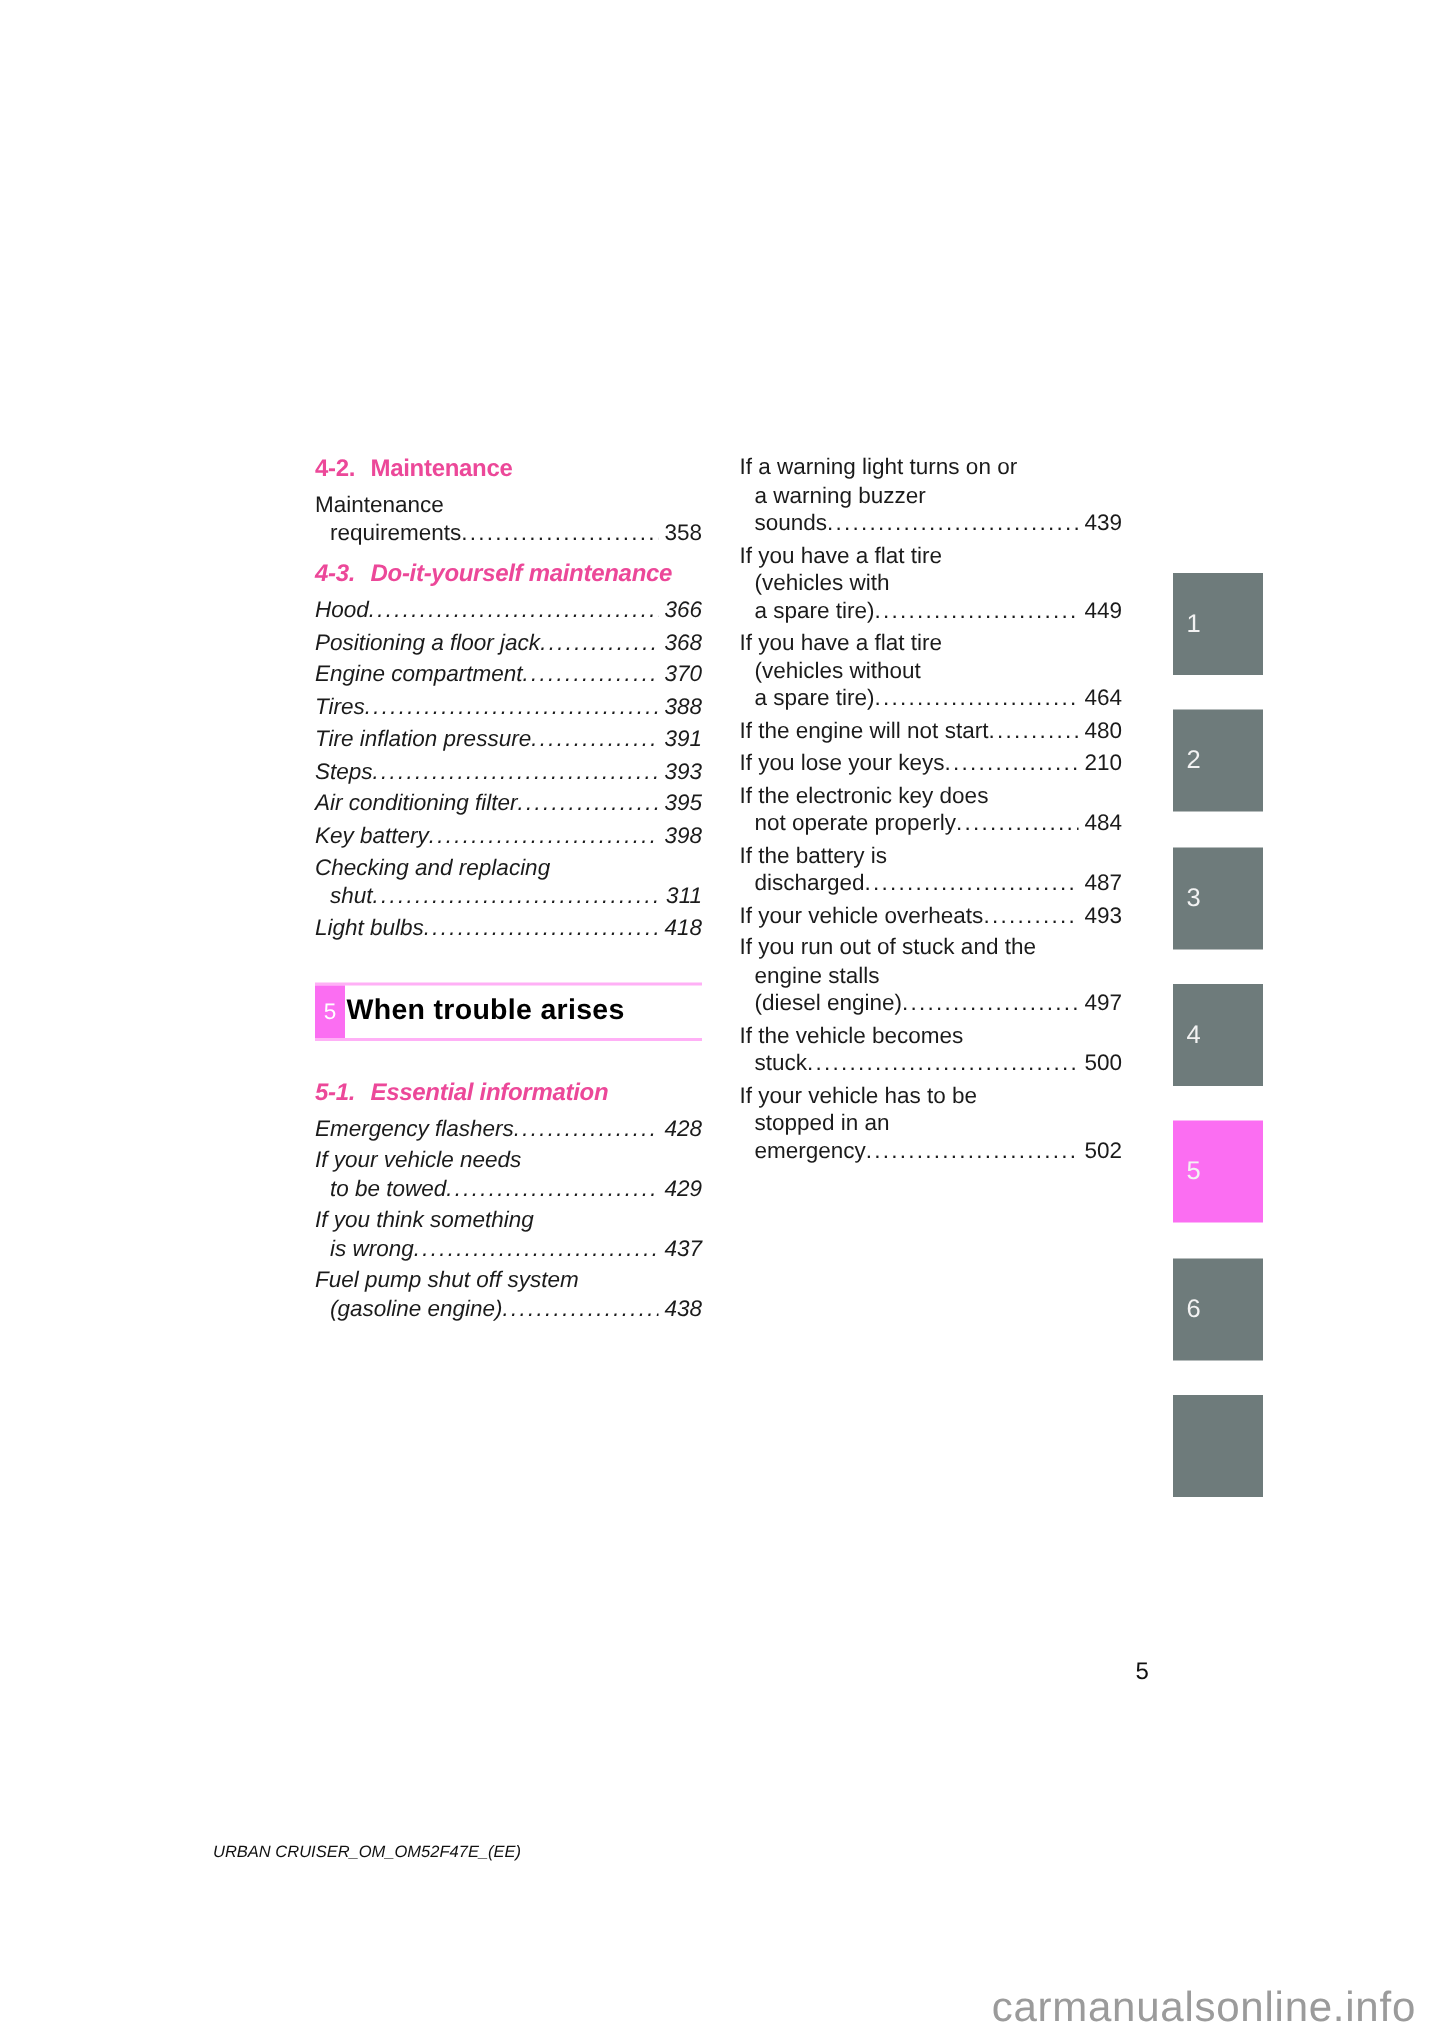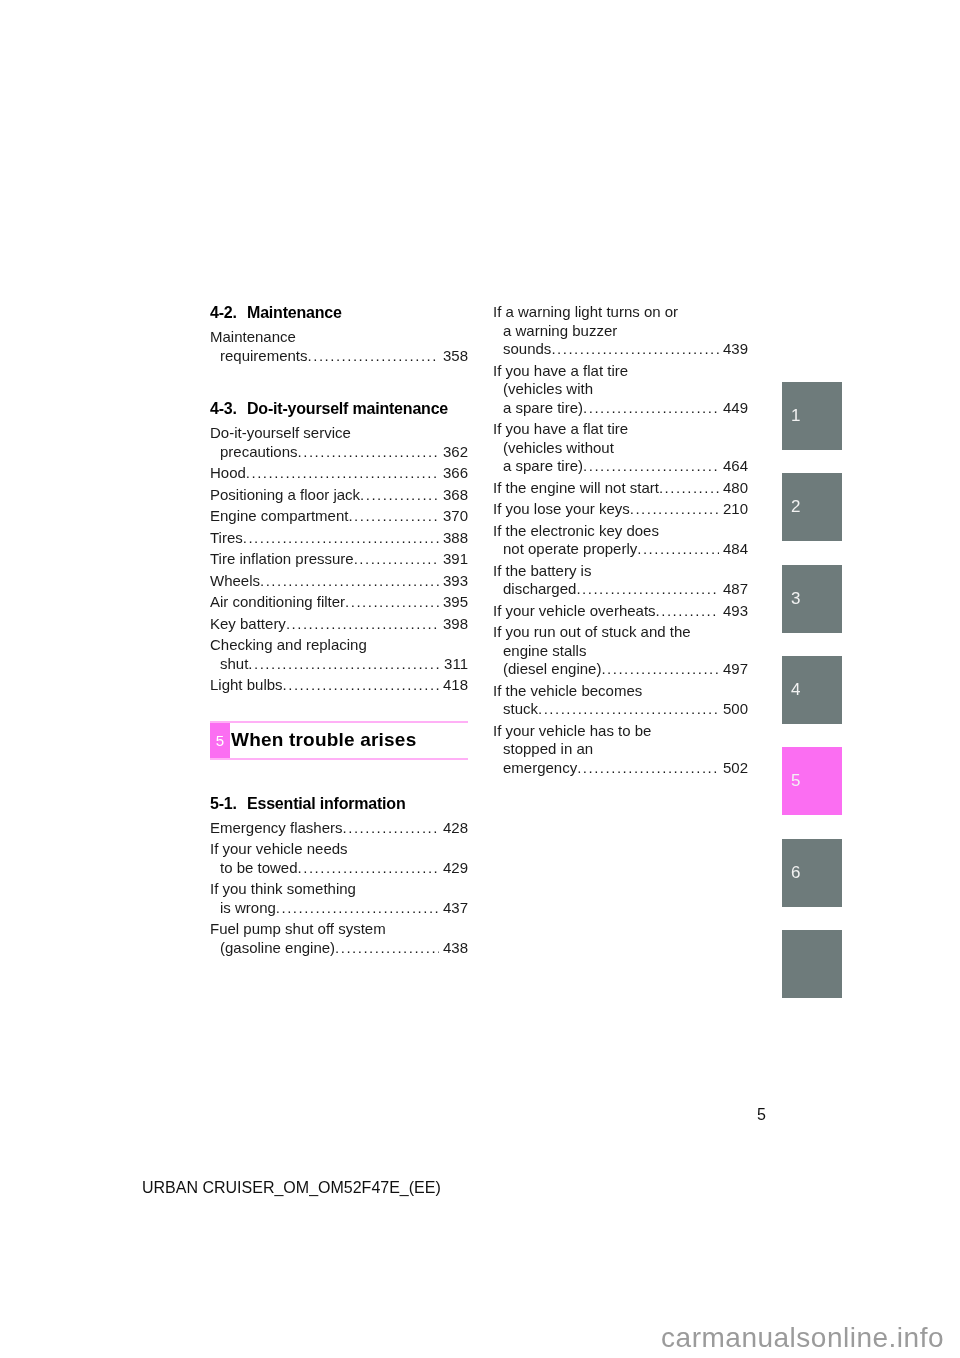--- a/index.html
+++ b/index.html
@@ -4,37 +4,37 @@
 <style>
   html,body{margin:0;padding:0;}
   body{
     width:960px;height:1358px;position:relative;background:#ffffff;
     font-family:"Liberation Sans", sans-serif;color:#1b1b1b;overflow:hidden;
   }
   .col{position:absolute;top:303px;}
   .col-left{left:210px;width:258px;}
   .col-right{left:493px;width:280px;}
   .col-right .toc-item{padding-right:25px;}
-  .sec-head{display:flex;font-weight:700;font-size:16px;line-height:20px;margin:0 0 5px 0;color:#000000;white-space:nowrap;letter-spacing:-0.2px;}
+  .sec-head{display:flex;font-weight:700;font-size:16px;line-height:20px;margin:0 0 5px 0;color:#ec4899;white-space:nowrap;letter-spacing:-0.2px;}
   .sec-num{flex:none;width:37px;}
   .col-right .sec-num{width:38px;}
-  .section:not(:first-child){margin-top:34px;}
+  .section:not(:first-child){margin-top:8px;font-style:italic;}
   .banner{margin:26px 0 25px 0;border-top:2px solid var(--header-line-pink);border-bottom:2px solid var(--header-line-pink);display:flex;height:35px;}
   .banner-num{width:20px;flex:none;background:var(--header-pink);color:#fff;font-size:15px;display:flex;align-items:center;justify-content:center;}
   .banner-title{font-weight:700;font-size:19px;color:#000;display:flex;align-items:center;padding-left:1px;white-space:nowrap;letter-spacing:0.2px;}
   .toc-item{margin-bottom:3px;font-size:15px;line-height:18.5px;}
   .line.cont{padding-left:10px;}
   .line.last{display:flex;align-items:flex-start;}
   .txt{flex:none;white-space:pre;}
   .leader{flex:1 1 auto;overflow:hidden;white-space:nowrap;min-width:6px;}
   .leader::after{content:"..................................................................";letter-spacing:1.5px;}
   .pg{flex:none;padding-left:4px;}
   .tab{position:absolute;left:782px;width:60px;height:68px;background:var(--tab-gray);color:#f2f2f2;font-size:17px;display:flex;align-items:center;padding-left:9px;box-sizing:border-box;}
   .tab.pink{background:var(--tab-pink);}
-  .footer-code{position:absolute;left:142px;top:1179px;font-size:16px;color:#101010;}
+  .footer-code{position:absolute;left:142px;top:1229px;font-size:11px;color:#101010;font-style:italic;}
   .pagenum{position:absolute;left:757px;top:1106px;font-size:16px;color:#101010;}
   .watermark{position:absolute;right:16px;top:1322px;font-size:28px;color:var(--watermark-gray);letter-spacing:0.5px;}
 </style>
 </head>
 <body>
 
 <div class="page-root">
   <div class="col col-left" id="col-left">
       <div class="section">
         <div class="sec-head">
@@ -49,28 +49,20 @@
             <span class="pg">358</span>
           </div>
         </div>
       </div>
       <div class="section">
         <div class="sec-head">
           <span class="sec-num">4-3.</span>
           <span class="sec-title">Do-it-yourself maintenance</span>
         </div>
         <div class="toc-item">
-          <div class="line">Do-it-yourself service</div>
-          <div class="line cont last">
-            <span class="txt">precautions</span>
-            <span class="leader"></span>
-            <span class="pg">362</span>
-          </div>
-        </div>
-        <div class="toc-item">
           <div class="line last">
             <span class="txt">Hood</span>
             <span class="leader"></span>
             <span class="pg">366</span>
           </div>
         </div>
         <div class="toc-item">
           <div class="line last">
             <span class="txt">Positioning a floor jack</span>
             <span class="leader"></span>
@@ -93,21 +85,21 @@
         </div>
         <div class="toc-item">
           <div class="line last">
             <span class="txt">Tire inflation pressure</span>
             <span class="leader"></span>
             <span class="pg">391</span>
           </div>
         </div>
         <div class="toc-item">
           <div class="line last">
-            <span class="txt">Wheels</span>
+            <span class="txt">Steps</span>
             <span class="leader"></span>
             <span class="pg">393</span>
           </div>
         </div>
         <div class="toc-item">
           <div class="line last">
             <span class="txt">Air conditioning filter</span>
             <span class="leader"></span>
             <span class="pg">395</span>
           </div>

